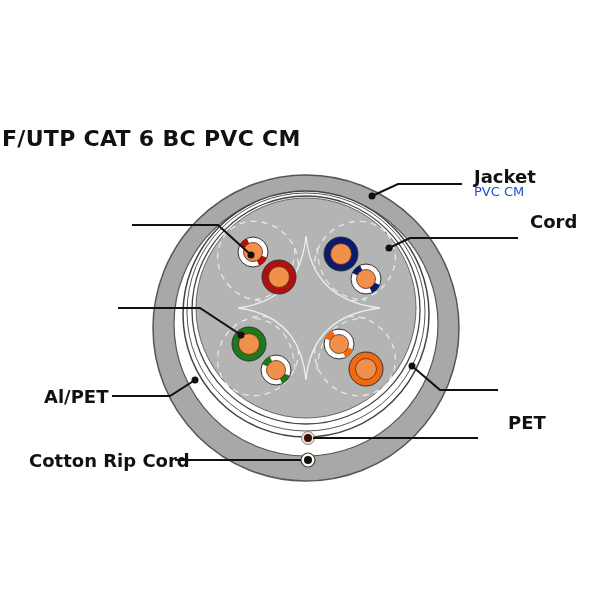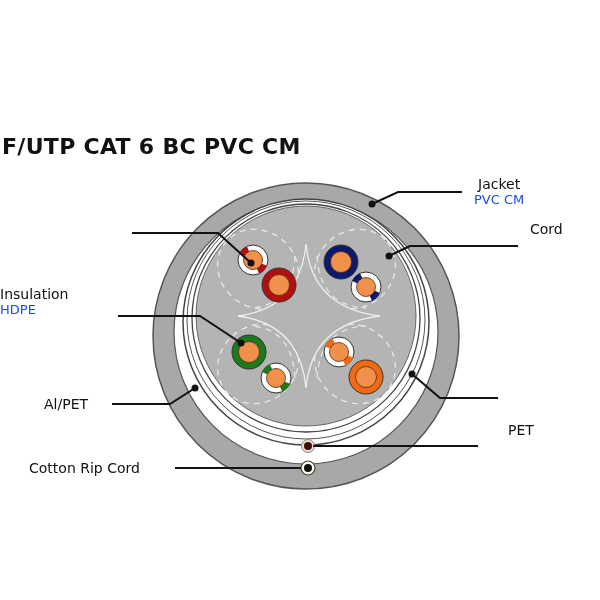--- a/index.html
+++ b/index.html
@@ -1,20 +1,20 @@
 <!DOCTYPE html>
 <html><head>
   <meta charset="utf-8">
   <style>
     html, body { margin: 0; padding: 0; background: #ffffff; }
     body { width: 600px; height: 600px; position: relative; overflow: hidden; font-family: "DejaVu Sans", sans-serif; }
-    #stage { position: absolute; left: 0; top: 16px; width: 600px; height: 552px; }
+    #stage { position: absolute; left: 0; top: 8px; width: 600px; height: 552px; }
     .title { position: absolute; left: 2px; top: 118px; font-weight: bold; font-size: 22px; color: #111; letter-spacing: 0.3px; white-space: nowrap; }
     .lbl { position: absolute; white-space: nowrap; color: #111; line-height: 15px; }
-    .lbl .b { font-weight: normal; font-size: 14px; display: block; text-align: center; }
+    .lbl .b { font-weight: bold; font-size: 18px; display: block; }
     .lbl .s { font-size: 13px; display: block; color: #1d4ed8; }
   </style>
 </head>
 <body>
 
 <div id="stage">
   <div class="title">F/UTP CAT 6 BC PVC CM</div>
 
   <svg id="cable" width="600" height="600" viewBox="0 0 600 600" style="position:absolute;left:0;top:0;">
 
@@ -107,24 +107,20 @@
 
   <div class="lbl" style="left:474px;top:161px;">
     <span class="b">Jacket</span>
     <span class="s">PVC CM</span>
   </div>
   <div class="lbl" style="left:530px;top:206px;">
     <span class="b">Cord</span>
   </div>
   <div class="lbl" style="left:24px;top:210px;">
   </div>
-  <div class="lbl" style="left:0px;top:271px;">
-    <span class="b">Insulation</span>
-    <span class="s">HDPE</span>
-  </div>
   <div class="lbl" style="left:44px;top:381px;">
     <span class="b">Al/PET</span>
   </div>
   <div class="lbl" style="left:508px;top:375px;margin-top:32px;">
     <span class="b">PET</span>
   </div>
   <div class="lbl" style="left:29px;top:445px;">
     <span class="b">Cotton Rip Cord</span>
   </div>
 </div>

